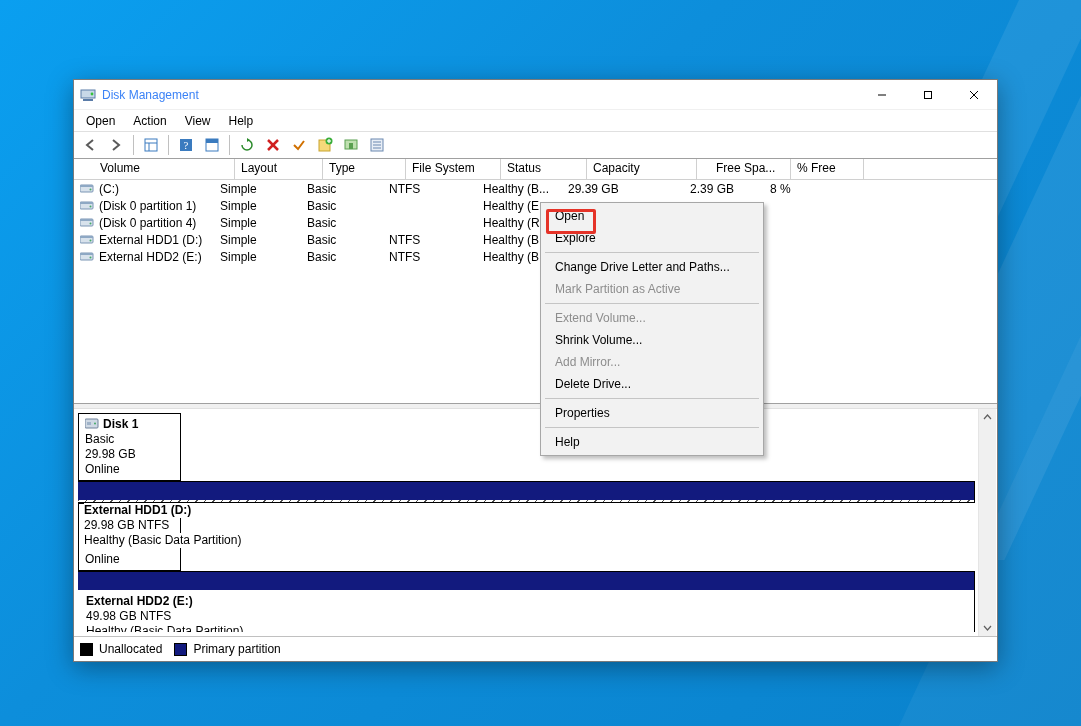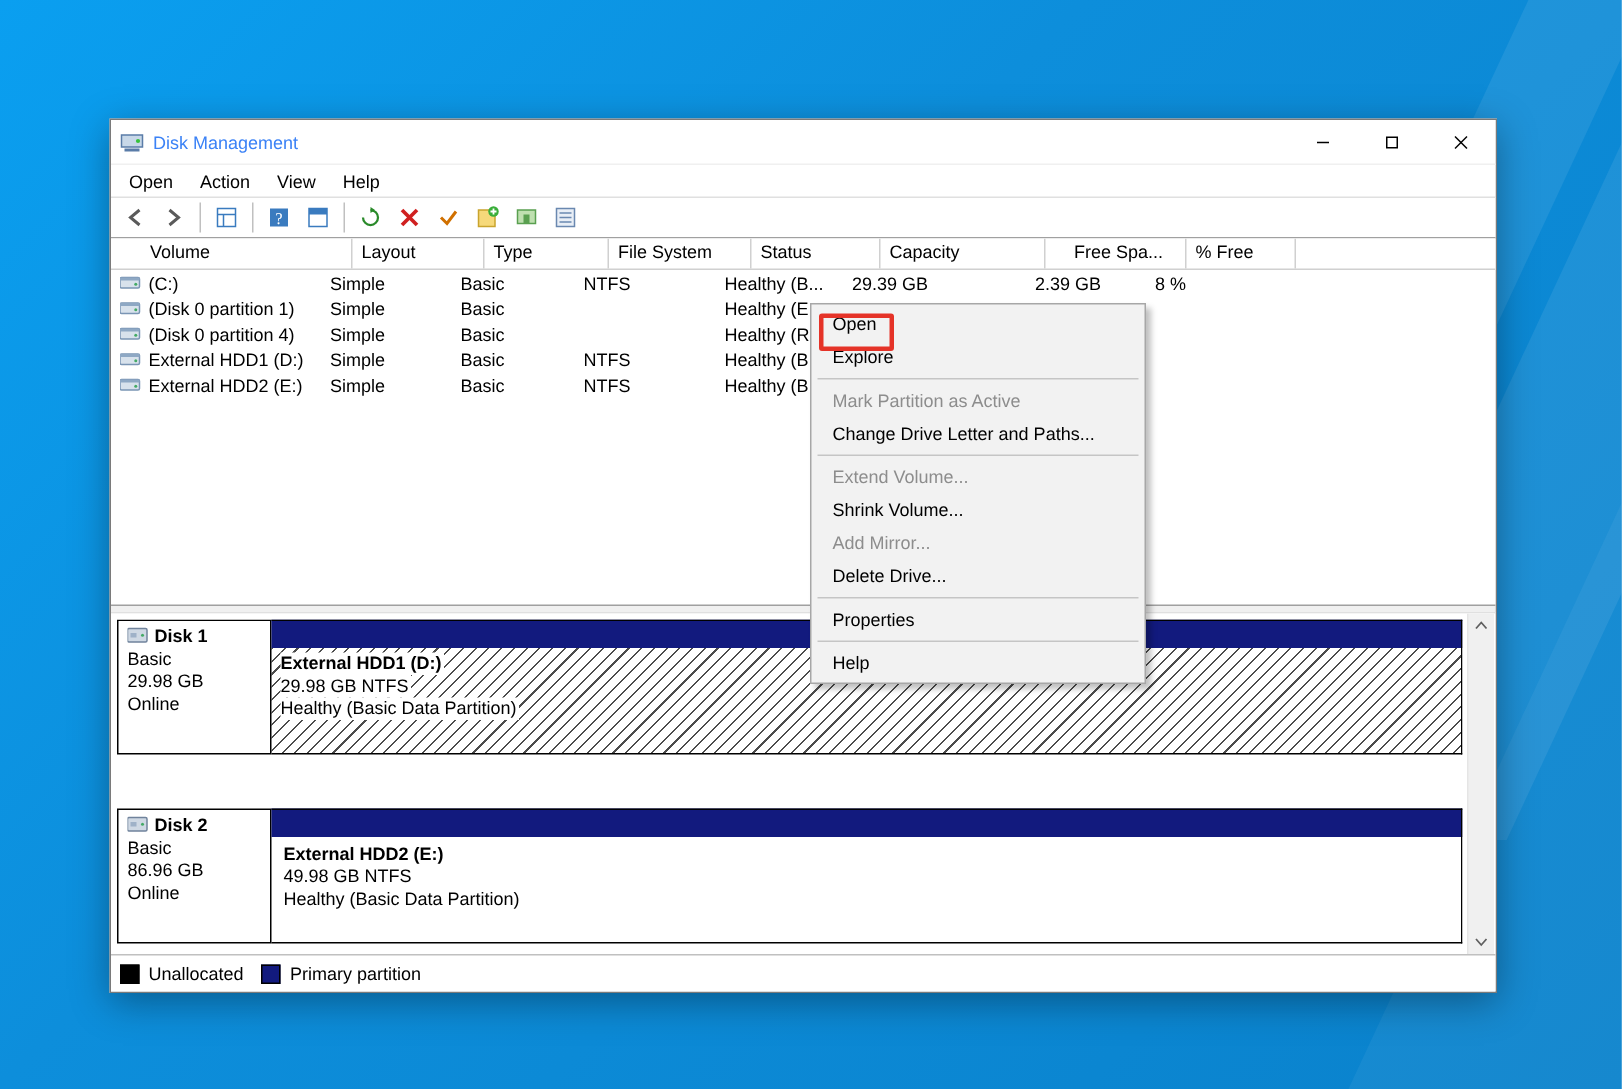--- a/index.html
+++ b/index.html
@@ -127,22 +127,23 @@
     position:relative;
     overflow:hidden;
   }
   .graphic-inner {
     position:absolute;
     left:4px; right:22px; top:4px; bottom:4px;
     overflow:hidden;
   }
   .diskrow {
     display:flex;
-    margin-bottom:36px;
+    margin-bottom:0;
     height:90px;
+    flex-direction:column;
   }
   .diskinfo {
     width:103px;
     border:1px solid #000;
     border-right:1px solid #000;
     background:#fff;
     display:flex;flex-direction:column;
     box-sizing:border-box;
   }
   .diskinfo .di-body{ padding:3px 6px; font-size:12px; line-height:15px;}
@@ -493,22 +494,22 @@
     <span>Unallocated</span>
     <span class="sw" style="background:#121a7e;margin-left:6px"></span>
     <span>Primary partition</span>
   </div>
 </div>
 
 <div class="ctxmenu" id="ctxmenu">
     <div class="mitem">Open</div>
     <div class="mitem">Explore</div>
     <div class="msep"></div>
+    <div class="mitem">Change Drive Letter and Paths...</div>
     <div class="mitem disabled">Mark Partition as Active</div>
-    <div class="mitem">Change Drive Letter and Paths...</div>
     <div class="msep"></div>
     <div class="mitem disabled">Extend Volume...</div>
     <div class="mitem">Shrink Volume...</div>
     <div class="mitem disabled">Add Mirror...</div>
     <div class="mitem">Delete Drive...</div>
     <div class="msep"></div>
     <div class="mitem">Properties</div>
     <div class="msep"></div>
     <div class="mitem">Help</div>
   </div>

